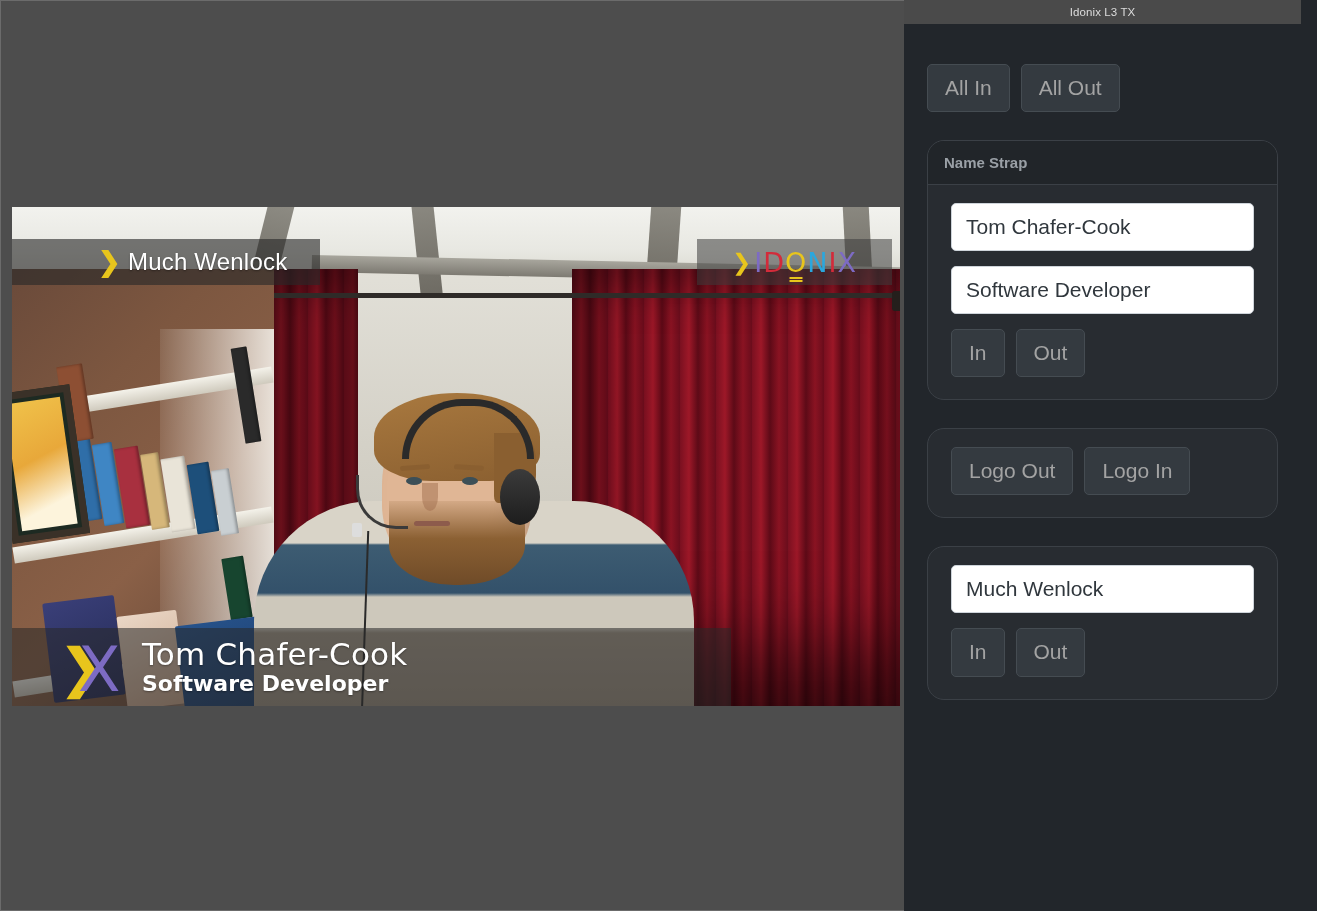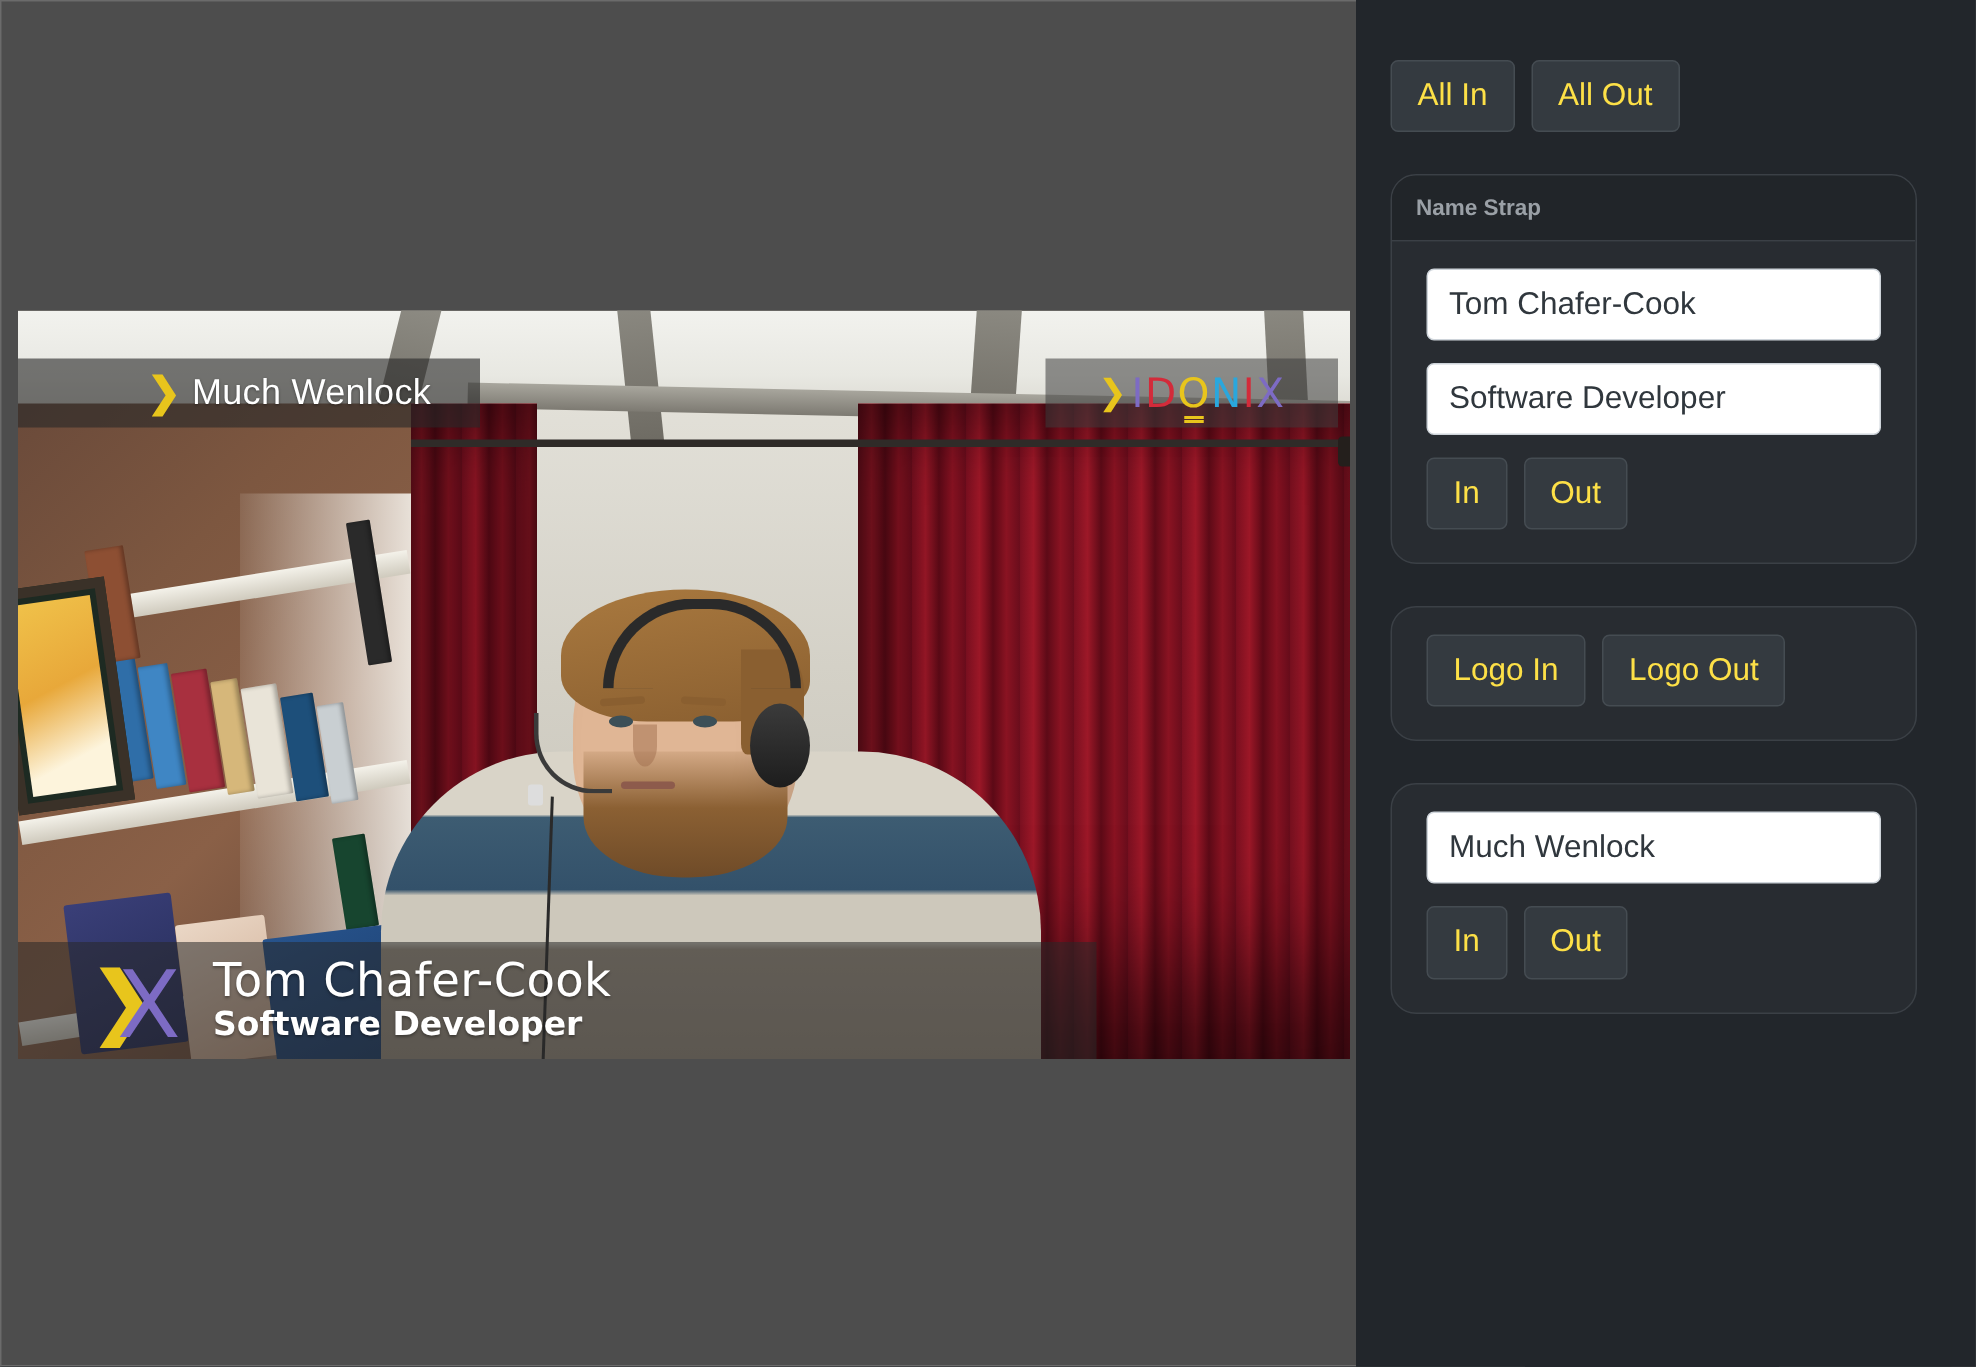--- a/index.html
+++ b/index.html
@@ -273,21 +273,21 @@
     display:flex; align-items:center; justify-content:center;
     letter-spacing:.1px;
   }
   .control-body {
     flex:1; padding: 40px 23px 0 23px; overflow:hidden;
   }
   .btn {
     background:#343a40;
     border:1px solid #454c52;
     border-radius:5px;
-    color:#fde047;
+    color:#a3a3a3;
     font-size:21px;
     padding: 11px 17px;
     cursor:pointer;
     font-family:"Liberation Sans", sans-serif;
     line-height:1.15;
   }
   .btn-row { display:flex; gap:11px; }
 
   .panel {
     background:#282c31;
@@ -434,20 +434,23 @@
           <div class="ns-name">Tom Chafer-Cook</div>
           <div class="ns-role">Software Developer</div>
         </div>
       </div>
 
     </div>
   </div>
 
   <div class="control-col">
 
+    <div class="titlebar">
+      <span>Idonix L3 TX</span>
+    </div>
 
     <div class="control-body">
 
       <div class="btn-row">
         <button class="btn">All In</button>
         <button class="btn">All Out</button>
       </div>
 
       <div class="panel">
         <div class="panel-head">
@@ -459,22 +462,22 @@
           <div class="btn-row">
             <button class="btn">In</button>
             <button class="btn">Out</button>
           </div>
         </div>
       </div>
 
       <div class="panel">
         <div class="panel-body">
           <div class="btn-row">
+            <button class="btn">Logo Out</button>
             <button class="btn">Logo In</button>
-            <button class="btn">Logo Out</button>
           </div>
         </div>
       </div>
 
       <div class="panel">
         <div class="panel-body">
           <input class="field" type="text" value="Much Wenlock" style="">
           <div class="btn-row">
             <button class="btn">In</button>
             <button class="btn">Out</button>

